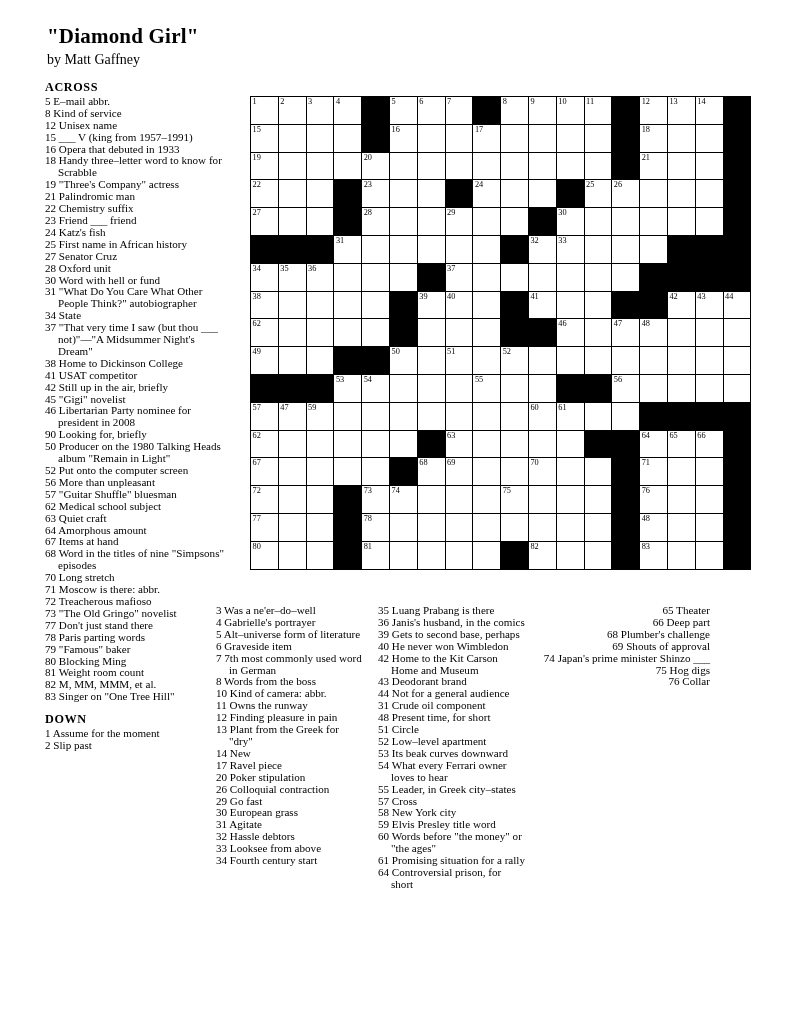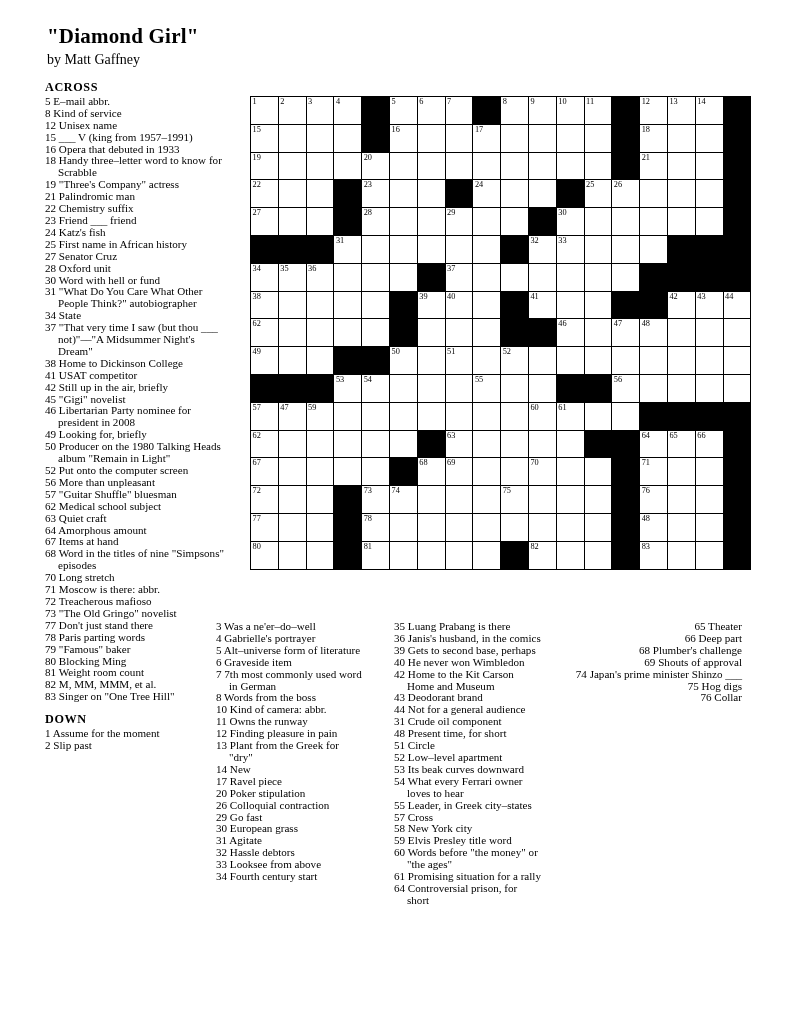--- a/index.html
+++ b/index.html
@@ -21,22 +21,22 @@
   .clues-left {
     position:absolute; left:45px; top:82px; width:180px;
     font-size:11.1px; line-height:11.9px;
   }
   .section-head { font-weight:bold; font-size:12.2px; letter-spacing:0.6px; margin-bottom:2px; }
   .clue { margin:0; padding-left:13px; text-indent:-13px; }
   .dn-gap { height:11px; }
 
   .clues-bottom {
     position:absolute; top:605px; left:216px; width:540px;
-    display:flex; gap:16px;
-    font-size:11.1px; line-height:11.9px;margin-top:16px;
+    display:flex; gap:0;
+    font-size:11.1px; line-height:11.9px;
   }
   .bcol { width:148px; padding-right:14px; }
   .bcol.c3 { width:170px; padding-right:0;text-align:right; }
 
   
   .grid-wrap { position:absolute; left:250px; top:96px; }
   table.grid { border-collapse:collapse; }
   table.grid td {
     width:26.8px; height:26.8px;
     border:1px solid #000;
@@ -81,21 +81,21 @@
         <div class="clue">28 Oxford unit</div>
         <div class="clue">30 Word with hell or fund</div>
         <div class="clue">31 "What Do You Care What Other People Think?" autobiographer</div>
         <div class="clue">34 State</div>
         <div class="clue">37 "That very time I saw (but thou ___ not)"––"A Midsummer Night's Dream"</div>
         <div class="clue">38 Home to Dickinson College</div>
         <div class="clue">41 USAT competitor</div>
         <div class="clue">42 Still up in the air, briefly</div>
         <div class="clue">45 "Gigi" novelist</div>
         <div class="clue">46 Libertarian Party nominee for president in 2008</div>
-        <div class="clue">49 Looking for, briefly</div>
+        <div class="clue">90 Looking for, briefly</div>
         <div class="clue">50 Producer on the 1980 Talking Heads album "Remain in Light"</div>
         <div class="clue">52 Put onto the computer screen</div>
         <div class="clue">56 More than unpleasant</div>
         <div class="clue">57 "Guitar Shuffle" bluesman</div>
         <div class="clue">62 Medical school subject</div>
         <div class="clue">63 Quiet craft</div>
         <div class="clue">64 Amorphous amount</div>
         <div class="clue">67 Items at hand</div>
         <div class="clue">68 Word in the titles of nine "Simpsons" episodes</div>
         <div class="clue">70 Long stretch</div>

